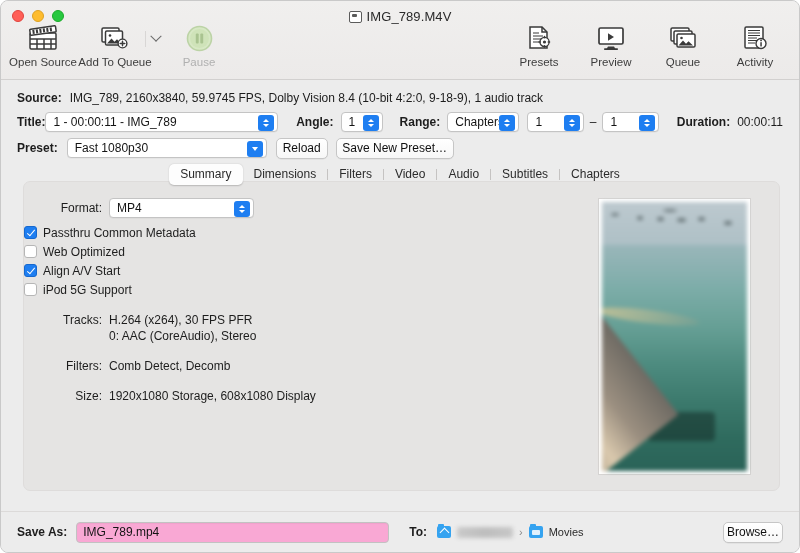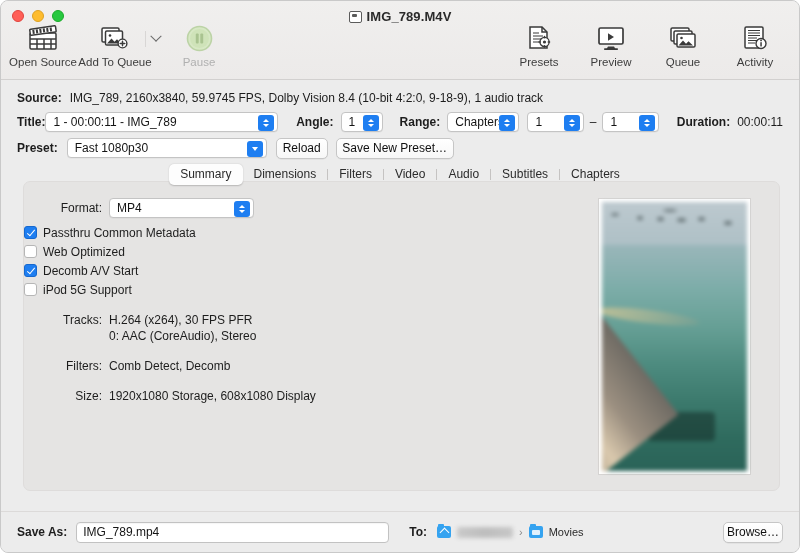--- a/index.html
+++ b/index.html
@@ -41,21 +41,21 @@
   }
   .tl.red    { background: #ff5f57; border: 0.5px solid #e0443e; }
   .tl.yellow { background: #febc2e; border: 0.5px solid #dea123; }
   .tl.green  { background: #28c840; border: 0.5px solid #1aab29; }
 
   .win-title {
     position: absolute;
     top: 8px; left: 0; right: 0;
     text-align: center;
     font-size: 13px;
-    font-weight: bold;
+    font-weight: normal;
     color: #2a2a2a;
     letter-spacing: 0.1px;
     display: flex;
     align-items: center;
     justify-content: center;
     gap: 5px;
   }
   .doc-badge {
     width: 11px; height: 10px;
     border: 1.3px solid #5b5b5b;
@@ -379,21 +379,21 @@
     background: #ececec;
     border-top: 1px solid #dcdad9;
     display: flex;
     align-items: center;
     padding: 0 16px;
     box-sizing: border-box;
   }
   .textfield {
     box-sizing: border-box;
     height: 21px;
-    background: #ffffff;
+    background: #f9a8d4;
     border: 1px solid #c2c2c2;
     border-radius: 4px;
     font-size: 12px;
     color: #141414;
     display: flex;
     align-items: center;
     padding: 0 6px;
     box-shadow: inset 0 1px 1px rgba(0,0,0,0.04);
   }
   .folder {
@@ -701,21 +701,21 @@
         <div class="cbrow">
           <span class="cb on"></span>
           <span class="cb-lab">Passthru Common Metadata</span>
         </div>
         <div class="cbrow">
           <span class="cb"></span>
           <span class="cb-lab">Web Optimized</span>
         </div>
         <div class="cbrow">
           <span class="cb on"></span>
-          <span class="cb-lab">Decomb A/V Start</span>
+          <span class="cb-lab">Align A/V Start</span>
         </div>
         <div class="cbrow">
           <span class="cb"></span>
           <span class="cb-lab">iPod 5G Support</span>
         </div>
       </div>
 
       <div class="sum-row" style="margin-top:13px">
         <span class="sum-lab">Tracks:</span>
         <span class="sum-val">

